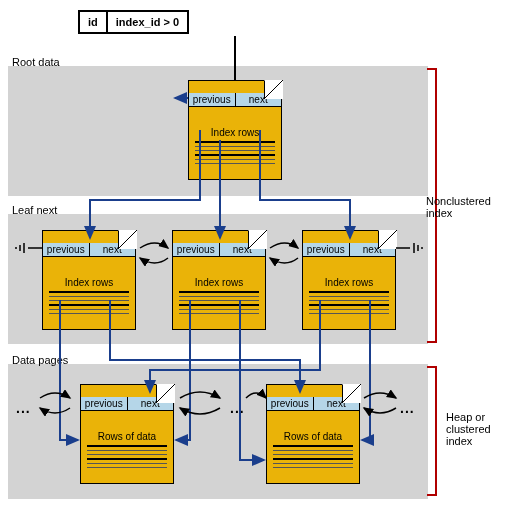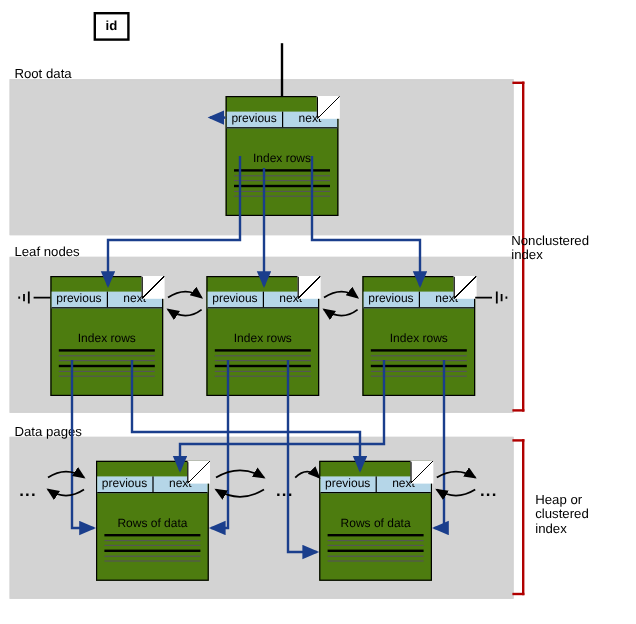--- a/index.html
+++ b/index.html
@@ -3,21 +3,21 @@
 <meta charset="utf-8">
 <style>
 *{box-sizing:border-box;margin:0;padding:0}
 body{font-family:Arial,sans-serif;font-size:11px;width:530px;height:520px;position:relative;background:#fff}
 .canvas{position:relative;width:530px;height:494px}
 .header-table{position:absolute;left:78px;top:10px;border:2px solid #000;display:flex;background:#fff}
 .header-table .cell{padding:4px 8px;border-right:2px solid #000;font-weight:bold}
 .header-table .cell:last-child{border-right:none}
 .section-band{position:absolute;left:8px;background:#d3d3d3;border:1px solid #d3d3d3}
 .section-label{position:absolute;left:12px;font-size:11px;color:#000}
-.page{position:absolute;width:94px;height:100px;background:#4d7c0f;border:1.5px solid #000}
+.page{position:absolute;width:94px;height:100px;background:#eab308;border:1.5px solid #000}
 .page .fold{position:absolute;right:-1px;top:-1px;width:18px;height:18px;background:#fff;border-left:1.5px solid #000;border-bottom:1.5px solid #000;border-top:1.5px solid #fff;border-right:1.5px solid #fff}
 .page .fold:before{content:'';position:absolute;left:0;top:0;width:0;height:0;border-top:18px solid #fff;border-left:18px solid transparent}
 .page .fold:after{content:'';position:absolute;left:-1px;top:-1px;width:19px;height:19px;background:linear-gradient(135deg,transparent 49%,#000 49%,#000 52%,#fff 52%)}
 .page .pn{display:flex;border-bottom:1.5px solid #000;margin-top:12px;background:#b5d6e8}
 .page .pn div{flex:1;text-align:center;font-size:10px;padding:1px 0;border-right:1.5px solid #000}
 .page .pn div:last-child{border-right:none}
 .page .caption{text-align:center;font-size:10px;margin:20px 0 3px}
 .page .lines{padding:0 6px}
 .page .lines .line{height:2px;background:#000;margin:3px 0}
 .page .lines .line.thin{height:1px;background:#555}
@@ -29,27 +29,28 @@
 svg.connectors{position:absolute;left:0;top:0;width:530px;height:520px;pointer-events:none}
 .dots{position:absolute;font-weight:bold;font-size:14px;letter-spacing:1px}
 </style>
 </head>
 <body>
 
 <div class="canvas">
 
   <div class="header-table">
     <div class="cell">id</div>
+    <div class="cell">index_id &gt; 0</div>
   </div>
 
   <div class="section-band" style="top:66px;width:420px;height:130px"></div>
   <div class="section-label" style="top:56px">Root data</div>
 
   <div class="section-band" style="top:214px;width:420px;height:130px"></div>
-  <div class="section-label" style="top:204px">Leaf nodes</div>
+  <div class="section-label" style="top:204px">Leaf next</div>
 
   <div class="section-band" style="top:364px;width:420px;height:135px"></div>
   <div class="section-label" style="top:354px">Data pages</div>
 
   <div class="page" style="left:188px;top:80px">
     <div class="fold"></div>
     <div class="pn">
         <div>previous</div>
         <div>next</div>
       </div>

